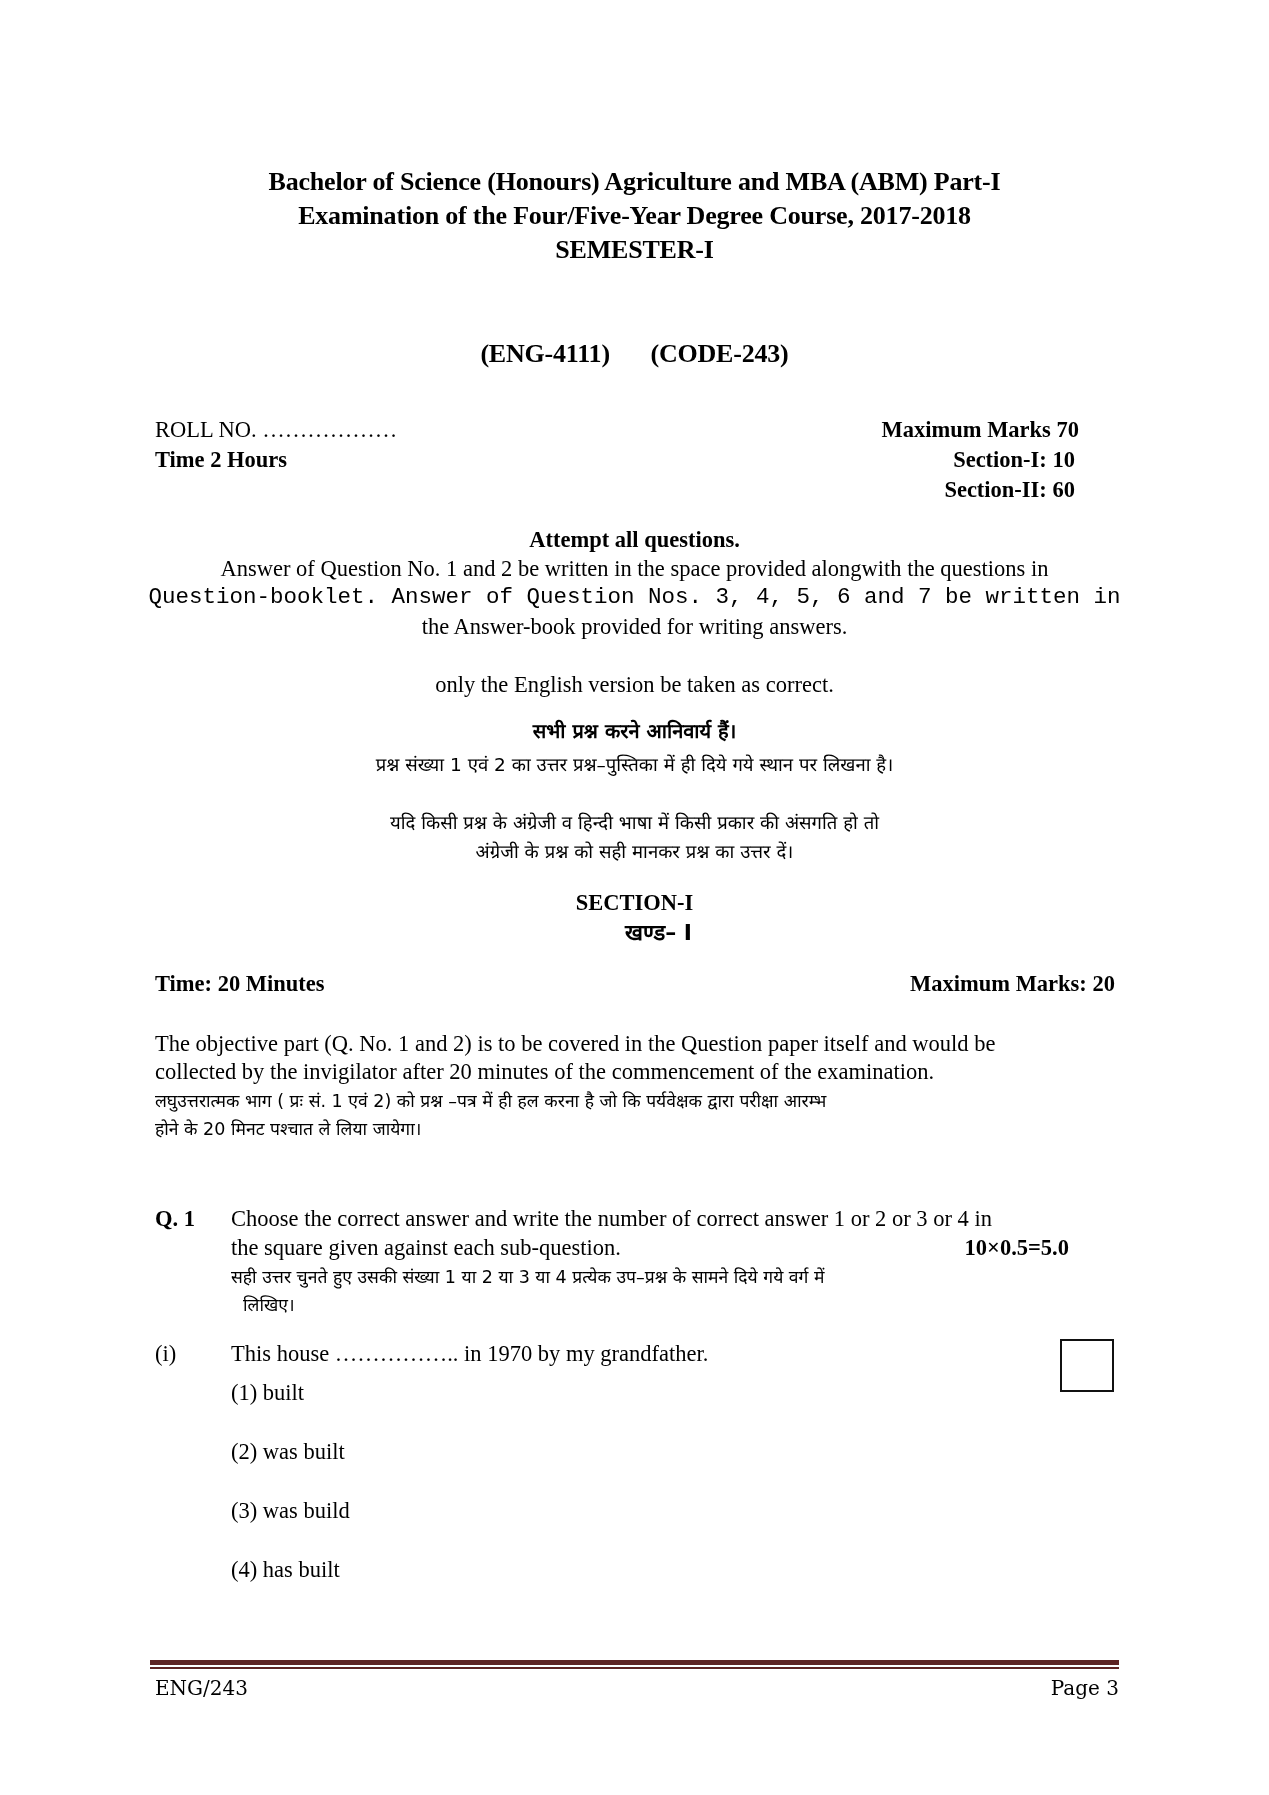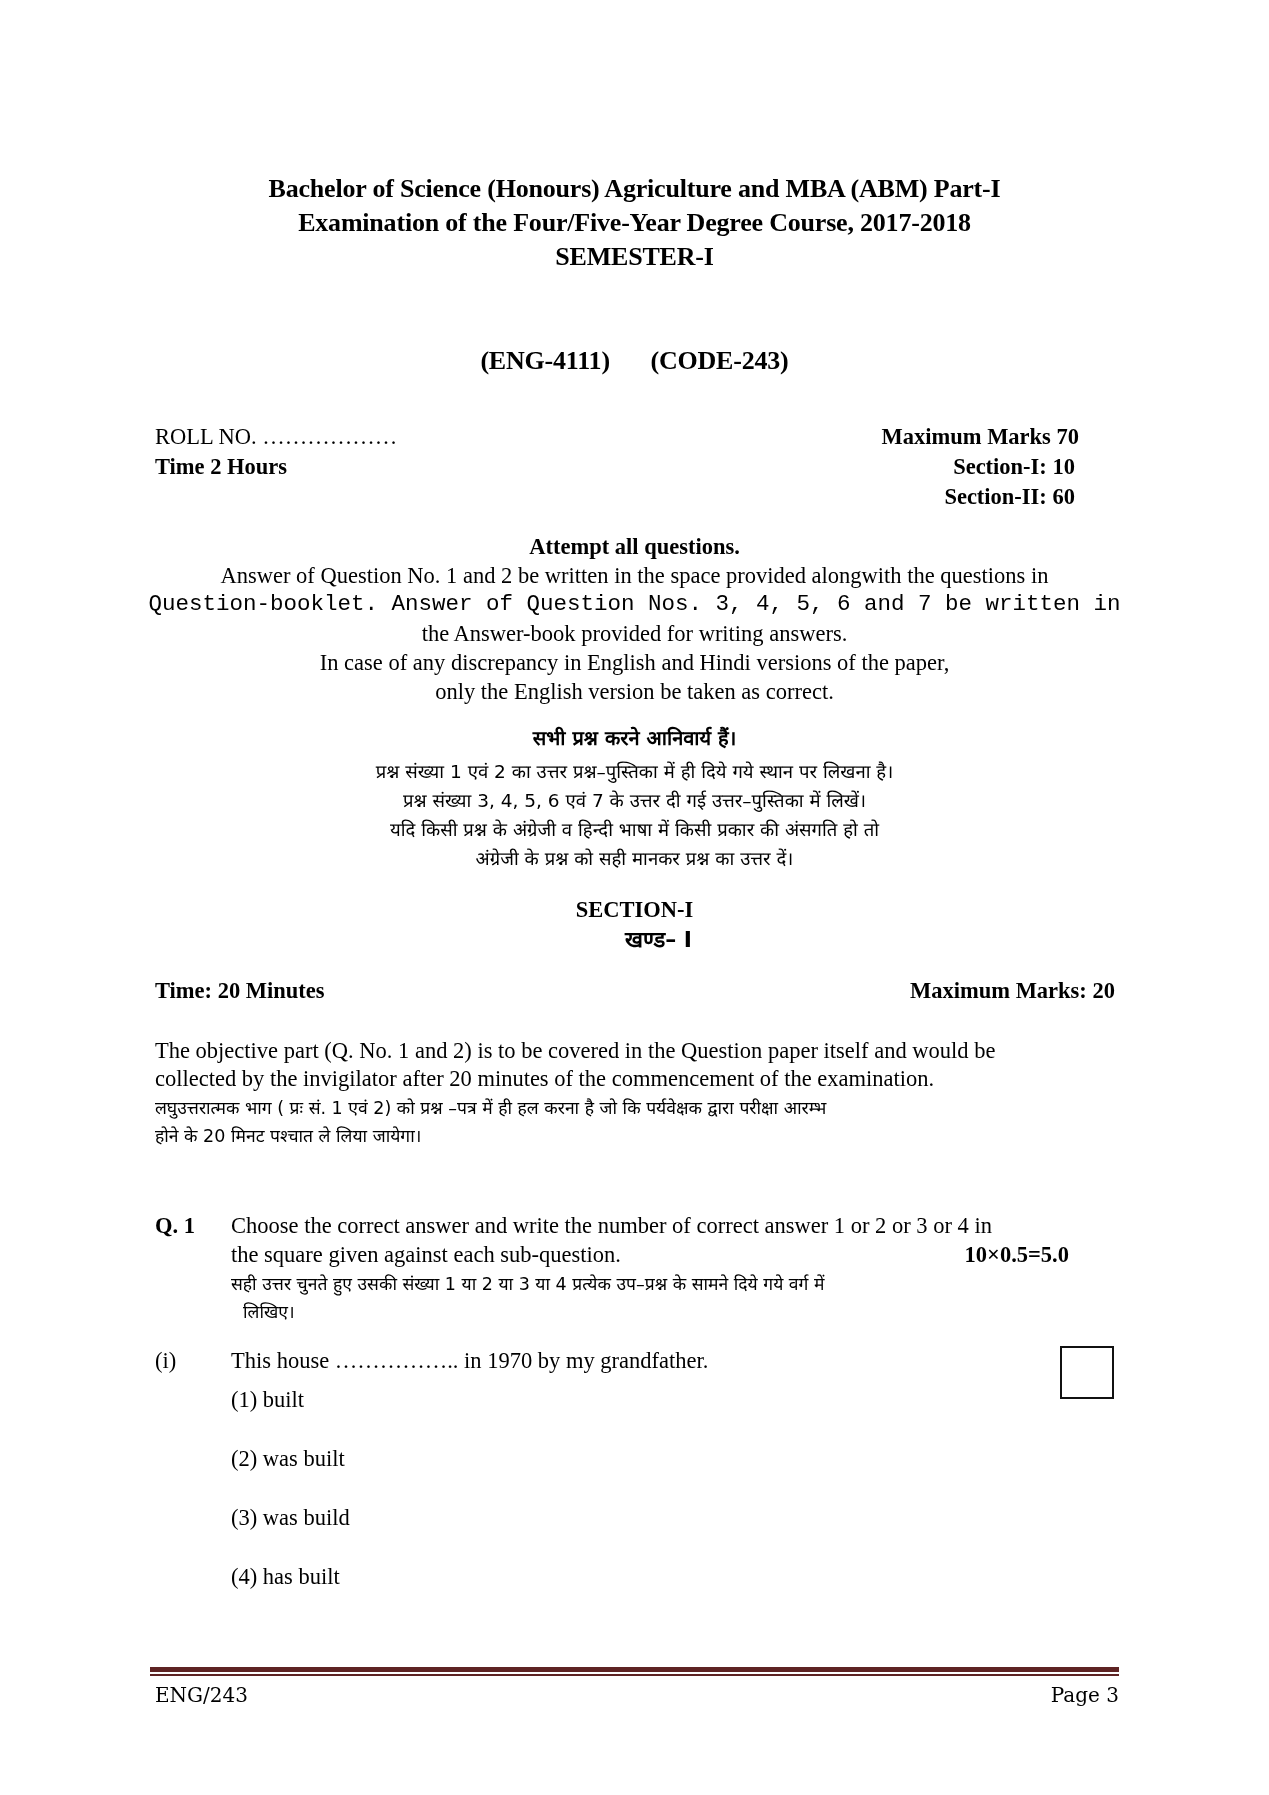--- a/index.html
+++ b/index.html
@@ -1,18 +1,18 @@
 <!DOCTYPE html>
 <html><head>
 <meta charset="utf-8">
 <style>
   html, body { margin: 0; padding: 0; background: #ffffff; }
   body { width: 1269px; height: 1795px; position: relative; overflow: hidden;
          font-family: "Liberation Serif", "DejaVu Serif", serif; color: #000; }
-  .page { position: absolute; left: 0; top: 16px; width: 1269px; height: 1301px; }
+  .page { position: absolute; left: 0; top: 9px; width: 1269px; height: 1301px; }
   .abs { position: absolute; }
   .center { left: 0; width: 1269px; text-align: center; }
   .title { font-weight: bold; font-size: 26px; line-height: 34px; letter-spacing: -0.2px; }
   .bold { font-weight: bold; }
   .t22 { font-size: 22.5px; line-height: 29px; }
   .hindi { font-family: "DejaVu Sans", sans-serif; font-size: 18.5px; line-height: 29px; }
   .hindi-bold { font-family: "DejaVu Sans", sans-serif; font-weight: bold; font-size: 20px; }
   .right { text-align: right; }
   .answer-box { position: absolute; left: 1060px; top: 1330px; width: 50px; height: 49px;
                 border: 2px solid #111; background: #fff; }
@@ -39,26 +39,24 @@
   <div class="abs t22" style="left:155px; top:406px;">ROLL NO. ………………</div>
   <div class="abs t22 bold" style="left:155px; top:436px;">Time 2 Hours</div>
   <div class="abs t22 bold right" style="right:190px; top:406px;">Maximum Marks 70</div>
   <div class="abs t22 bold right" style="right:194px; top:436px;">Section-I: 10</div>
   <div class="abs t22 bold right" style="right:194px; top:466px;">Section-II: 60</div>
 
   <div class="abs center t22 bold" style="top:516px;">Attempt all questions.</div>
   <div class="abs center t22" style="top:545px;">Answer of Question No. 1 and 2 be written in the space provided alongwith the questions in</div>
   <div class="abs center t22" style="top:574px;font-family:Liberation Mono, monospace;">Question-booklet. Answer of Question Nos. 3, 4, 5, 6 and 7 be written in</div>
   <div class="abs center t22" style="top:603px;">the Answer-book provided for writing answers.</div>
-  <div class="abs center t22" style="top:632px;">In case of any discrepancy in English and Hindi versions of the paper,</div>
   <div class="abs center t22" style="top:661px;">only the English version be taken as correct.</div>
 
   <div class="abs center hindi-bold" style="top:708px;">सभी प्रश्न करने आनिवार्य हैं।</div>
   <div class="abs center hindi" style="top:741px;">प्रश्न संख्या 1 एवं 2 का उत्तर प्रश्न–पुस्तिका में ही दिये गये स्थान पर लिखना है।</div>
-  <div class="abs center hindi" style="top:770px;">प्रश्न संख्या 3, 4, 5, 6 एवं 7 के उत्तर दी गई उत्तर–पुस्तिका में लिखें।</div>
   <div class="abs center hindi" style="top:799px;">यदि किसी प्रश्न के अंग्रेजी व हिन्दी भाषा में किसी प्रकार की अंसगति हो तो</div>
   <div class="abs center hindi" style="top:828px;">अंग्रेजी के प्रश्न को सही मानकर प्रश्न का उत्तर दें।</div>
 
   <div class="abs center t22 bold" style="top:879px;">SECTION-I</div>
   <div class="abs center hindi-bold" style="top:907px; font-size:22px;margin-left:24px;">खण्ड– I</div>
 
   <div class="abs t22 bold" style="left:155px; top:960px;">Time: 20 Minutes</div>
   <div class="abs t22 bold right" style="right:154px; top:960px;">Maximum Marks: 20</div>
 
   <div class="abs t22" style="left:155px; top:1020px;">The objective part (Q. No. 1 and 2) is to be covered in the Question paper itself and would be</div>

